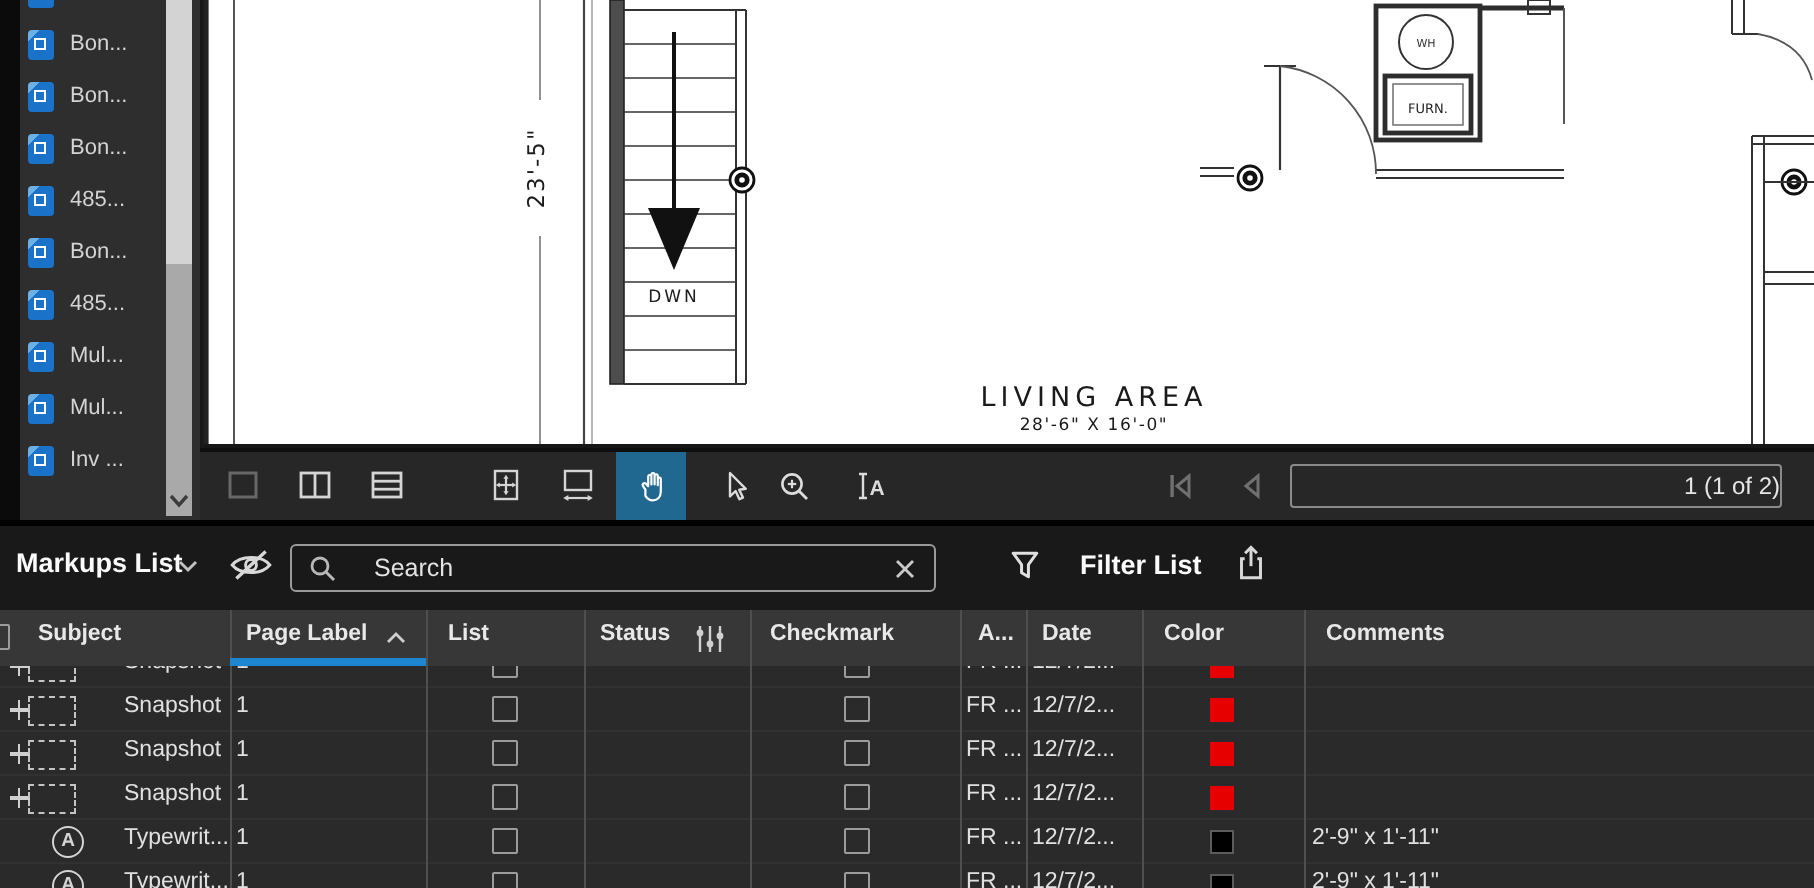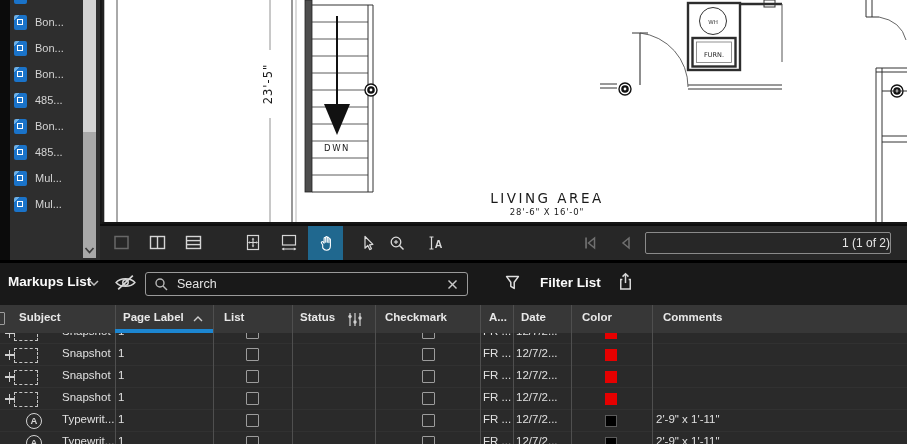--- a/index.html
+++ b/index.html
@@ -37,21 +37,21 @@
 
 
 #markups{position:absolute;left:0;top:260px;width:907px;height:184px;background:#2a2a2a;border-top:3px solid #000}
 #mk-header{position:absolute;left:0;top:0;width:100%;height:42px;background:#191919}
 #mk-title{position:absolute;left:8px;top:11px;font-size:13.5px;font-weight:bold;color:#fafafa;cursor:pointer}
 #mk-title-chev{position:absolute;left:89px;top:17px;cursor:pointer}
 #mk-eye{position:absolute;left:114px;top:11px;cursor:pointer}
 #mk-search{position:absolute;left:145px;top:9px;width:323px;height:24px;border:1px solid #9a9a9a;border-radius:3px;
   display:flex;align-items:center;cursor:text}
 #mk-search .mag{margin-left:8px}
-#mk-search .stext{flex:1;margin-left:9px;font-size:12.5px;color:#e3e3e3}
+#mk-search .stext{flex:1;margin-left:19px;font-size:12.5px;color:#e3e3e3}
 #mk-search .sclear{margin-right:9px;cursor:pointer}
 #mk-filter{position:absolute;left:505px;top:12px;display:flex;gap:20px;align-items:center;cursor:pointer}
 #mk-filter .flabel{font-size:13.5px;font-weight:bold;color:#fafafa}
 #mk-share{position:absolute;left:617px;top:9px;cursor:pointer}
 
 #mk-thead{position:absolute;left:0;top:42px;width:100%;height:28px;background:#373737}
 .th{position:absolute;top:6px;font-size:11.5px;font-weight:bold;color:#e8e8e8;white-space:nowrap;cursor:pointer}
 #th-sortchev{position:absolute;left:193px;top:11px}
 #th-sliders{position:absolute;left:347px;top:7px}
 #th-selbox{position:absolute;left:-8px;top:7px}
@@ -142,20 +142,26 @@
     <span class="file-label">Mul...</span>
   </div>
 
   <div class="file-item">
     <span class="file-icon">
             <i></i>
           </span>
     <span class="file-label">Mul...</span>
   </div>
 
+  <div class="file-item">
+    <span class="file-icon">
+            <i></i>
+          </span>
+    <span class="file-label">Inv ...</span>
+  </div>
 
 </div>
     <div id="side-scroll">
       <div id="side-thumb"></div>
       <svg id="side-chevron" width="11" height="11" viewBox="0 0 11 11">
         <polyline points="1.5,3 5.5,7.5 9.5,3" fill="none" stroke="#3c3c3c" stroke-width="1.7"></polyline>
       </svg>
     </div>
   </aside>
 

